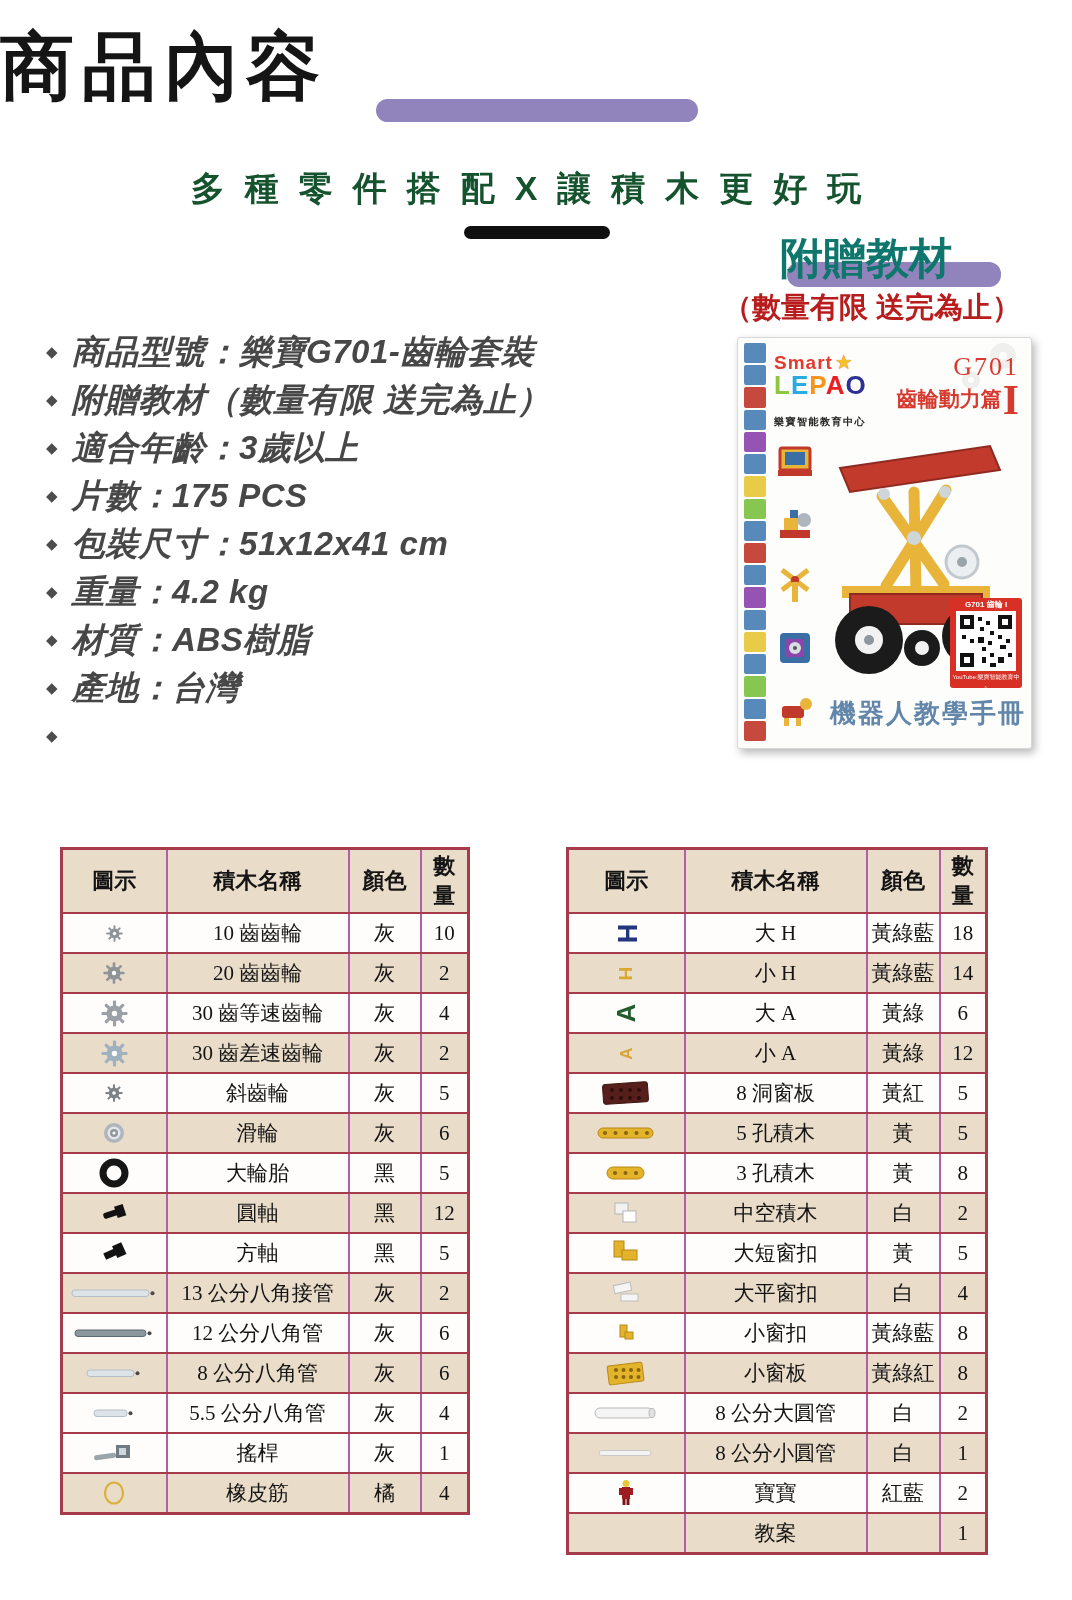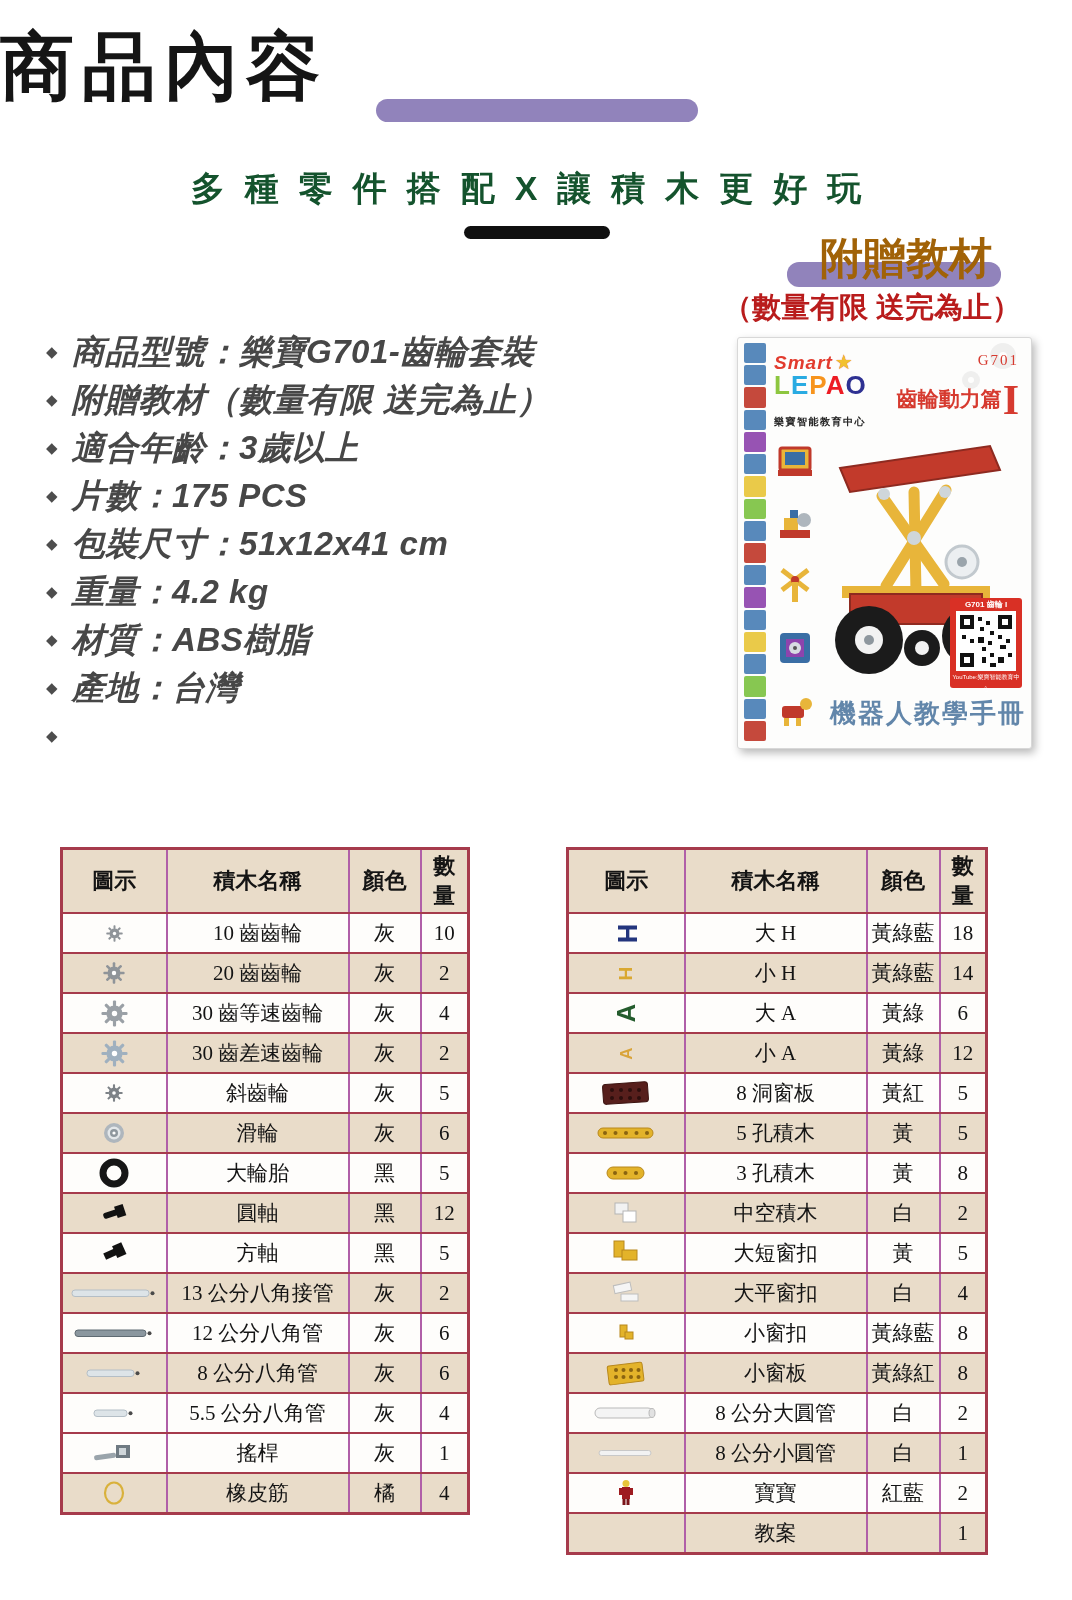--- a/index.html
+++ b/index.html
@@ -7,40 +7,40 @@
   .abs{position:absolute;}
 
   
   .title-highlight{left:376px;top:99px;width:322px;height:23px;border-radius:12px;background:#9183bb;}
   .page-title{left:0;right:0;top:30px;text-align:left;font-size:74px;font-weight:900;color:#151515;letter-spacing:8px;line-height:1.0;}
   .subtitle{left:0;right:0;top:166px;text-align:center;font-size:34px;font-weight:600;color:#14532d;letter-spacing:20px;}
   .black-bar{left:464px;top:226px;width:146px;height:13px;border-radius:7px;background:#101010;}
 
   
   .gift-highlight{left:787px;top:262px;width:214px;height:25px;border-radius:12px;background:#9183bb;}
-  .gift-title{left:760px;top:230px;width:292px;text-align:center;font-size:43px;font-weight:800;color:#a16207;}
+  .gift-title{left:720px;top:230px;width:292px;text-align:center;font-size:43px;font-weight:800;color:#0f766e;}
   .gift-note{left:688px;top:288px;width:368px;text-align:center;font-size:29px;font-weight:700;color:#b91c1c;}
 
   
   .spec-list{left:46px;top:328px;margin:0;padding:0;list-style:none;}
   .spec-list li{display:flex;align-items:center;height:48px;}
   .spec-list .bullet{font-size:15px;color:#4d4d4d;margin:0 14px 0 0;}
   .spec-list .spec-text{font-size:33px;color:#474747;font-weight:600;letter-spacing:0.5px;font-style:italic;}
 
   
   .booklet{left:737px;top:337px;width:293px;height:410px;background:#fdfdfc;border:1px solid #d8d8d8;
            border-radius:3px;box-shadow:3px 4px 8px rgba(0,0,0,.28);}
   .edge-strip{left:6px;top:5px;width:22px;height:398px;display:flex;flex-direction:column;gap:2px;}
   .strip-block{flex:1;border-radius:2px;opacity:.92;}
   .brand{left:36px;top:14px;line-height:1;}
-  .brand-smart{font-size:19px;font-weight:900;font-style:italic;color:#e23b2e;letter-spacing:1px;}
+  .brand-smart{font-size:19px;font-weight:900;color:#e23b2e;letter-spacing:1px;}
   .brand-star{font-size:20px;color:#f2c12e;text-shadow:0 0 1px #d23b2e;margin-left:2px;}
   .brand-lepao{font-size:26px;font-weight:900;letter-spacing:1px;line-height:1.05;}
   .brand-sub{font-size:10px;color:#222;letter-spacing:1.5px;margin-top:18px;font-weight:700;}
-  .bk-model{right:12px;top:14px;text-align:right;color:#d63a2f;font-family:"Liberation Serif",serif;font-size:15px;letter-spacing:2px;}
+  .bk-model{right:12px;top:14px;text-align:right;color:#d63a2f;font-family:"Liberation Serif",serif;font-size:26px;letter-spacing:2px;}
   .bk-series{right:12px;top:38px;color:#d63a2f;font-size:21px;font-weight:800;white-space:nowrap;}
   .bk-numeral{font-family:"Liberation Serif",serif;font-size:42px;font-weight:700;vertical-align:-8px;margin-left:1px;}
   .bk-caption{left:92px;top:358px;width:196px;text-align:center;font-size:26px;font-weight:800;color:#6286aa;letter-spacing:2px;}
   .thumbs{left:36px;top:106px;display:flex;flex-direction:column;gap:24px;}
   .watermark{right:4px;top:2px;opacity:.55;}
 
   
   .qr-box{left:212px;top:260px;width:72px;height:90px;background:#d93025;border-radius:3px;color:#fff;text-align:center;}
   .qr-top{font-size:8px;font-weight:700;line-height:13px;}
   .qr-white{margin:0 auto;width:60px;height:60px;background:#fff;}

